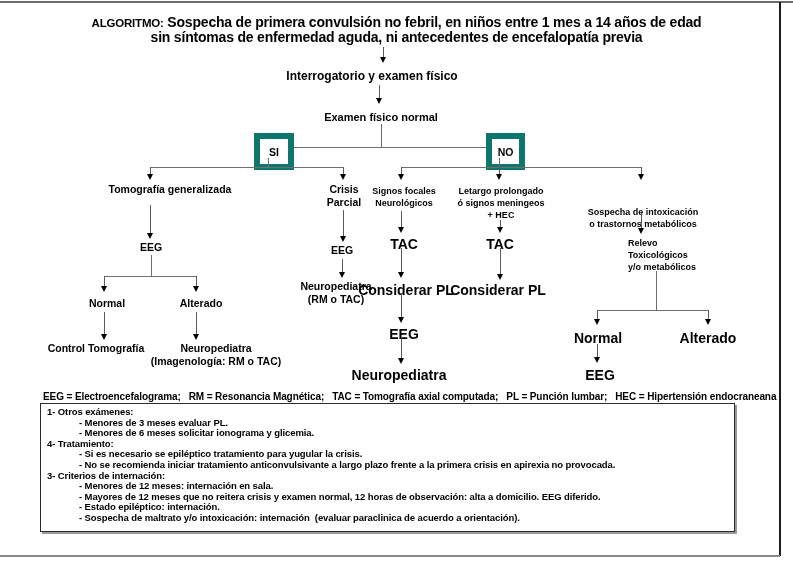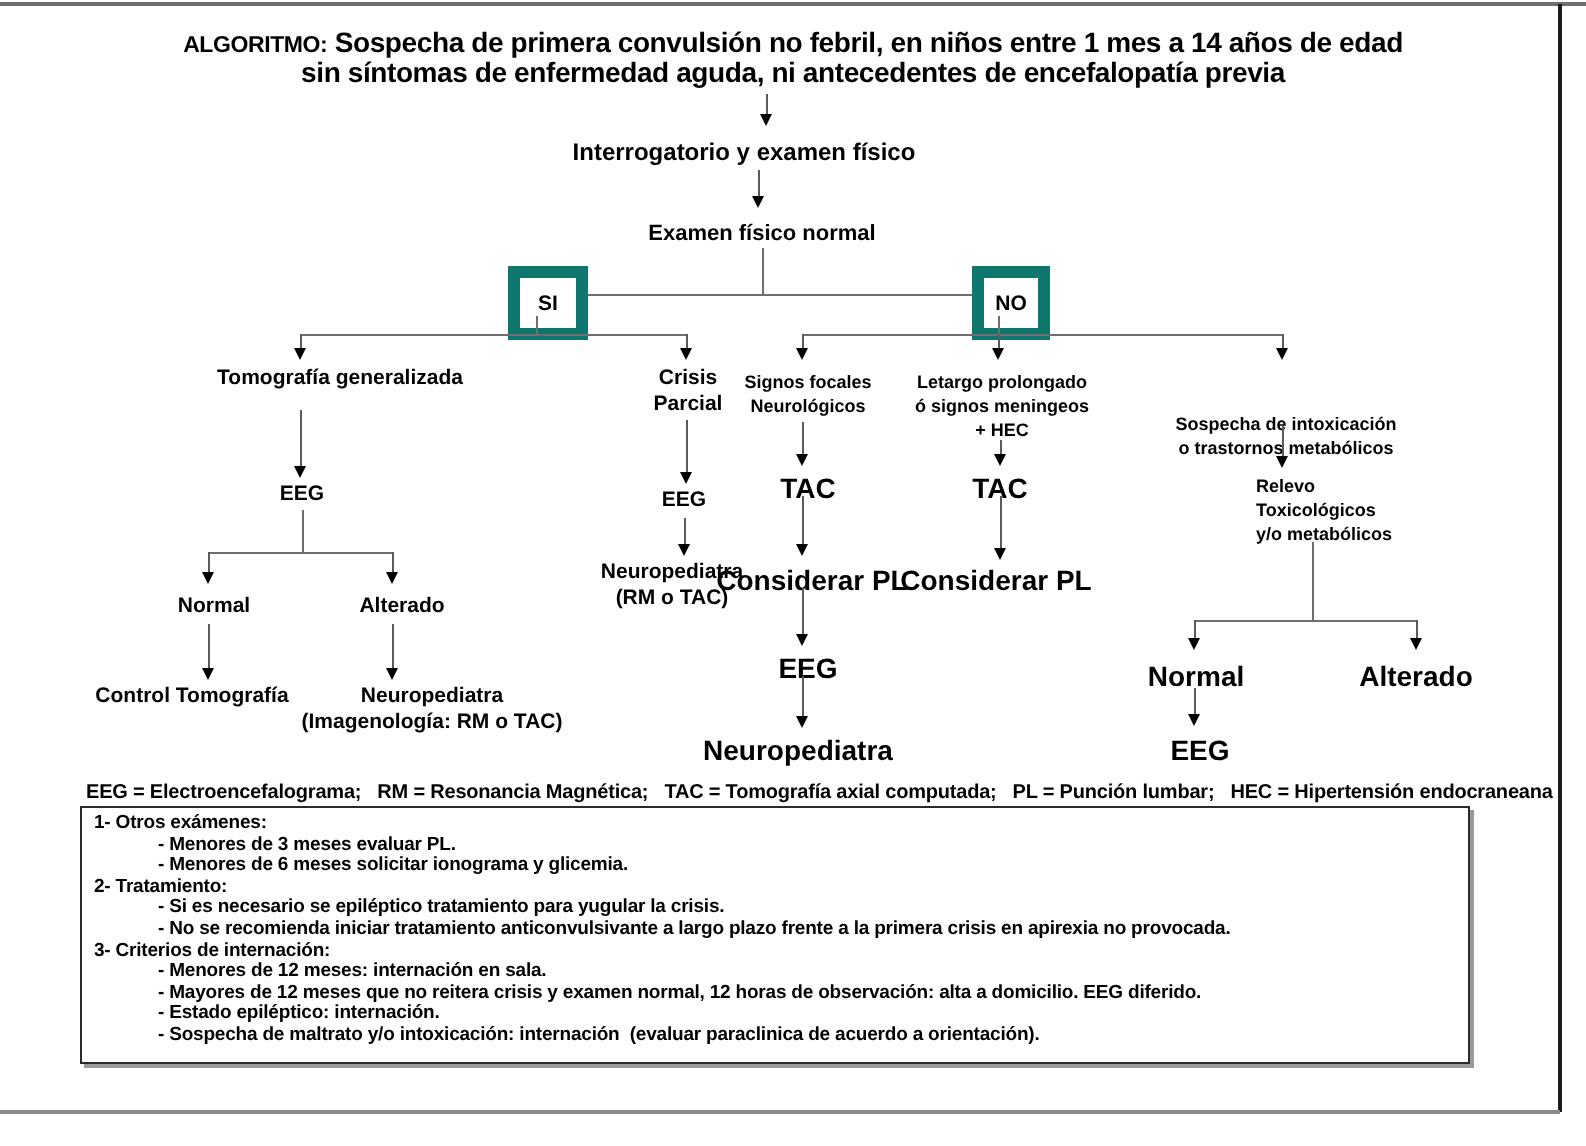--- a/index.html
+++ b/index.html
@@ -147,21 +147,21 @@
 
   <div class="legend">EEG = Electroencefalograma;   RM = Resonancia Magnética;   TAC = Tomografía axial computada;   PL = Punción lumbar;   HEC = Hipertensión endocraneana</div>
 
   <div class="notes">
     <div>
       <div class="note-line">1- Otros exámenes:</div>
       <div class="note-line note-item">- Menores de 3 meses evaluar PL.</div>
       <div class="note-line note-item">- Menores de 6 meses solicitar ionograma y glicemia.</div>
     </div>
     <div>
-      <div class="note-line">2- Tratamiento:</div>
+      <div class="note-line">4- Tratamiento:</div>
       <div class="note-line note-item">- Si es necesario se epiléptico tratamiento para yugular la crisis.</div>
       <div class="note-line note-item">- No se recomienda iniciar tratamiento anticonvulsivante a largo plazo frente a la primera crisis en apirexia no provocada.</div>
     </div>
     <div>
       <div class="note-line">3- Criterios de internación:</div>
       <div class="note-line note-item">- Menores de 12 meses: internación en sala.</div>
       <div class="note-line note-item">- Mayores de 12 meses que no reitera crisis y examen normal, 12 horas de observación: alta a domicilio. EEG diferido.</div>
       <div class="note-line note-item">- Estado epiléptico: internación.</div>
       <div class="note-line note-item">- Sospecha de maltrato y/o intoxicación: internación  (evaluar paraclinica de acuerdo a orientación).</div>
     </div>

